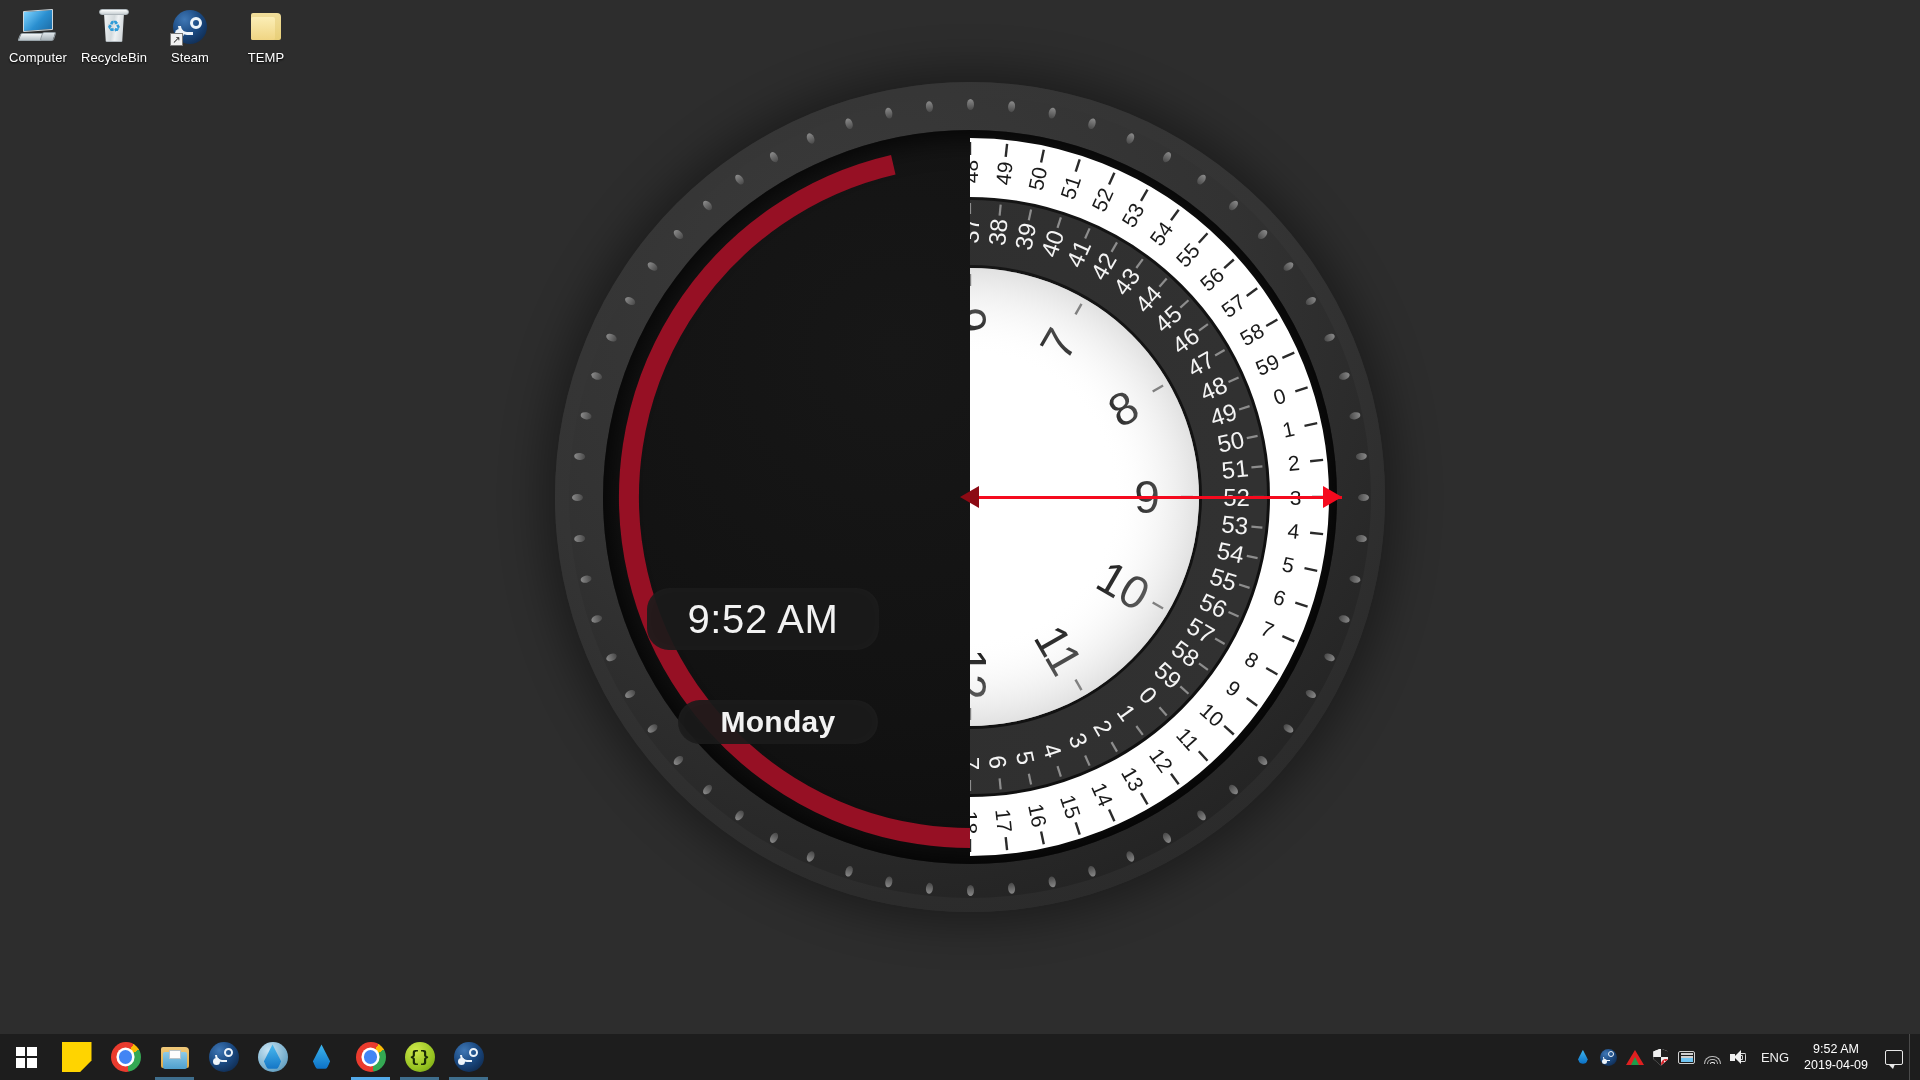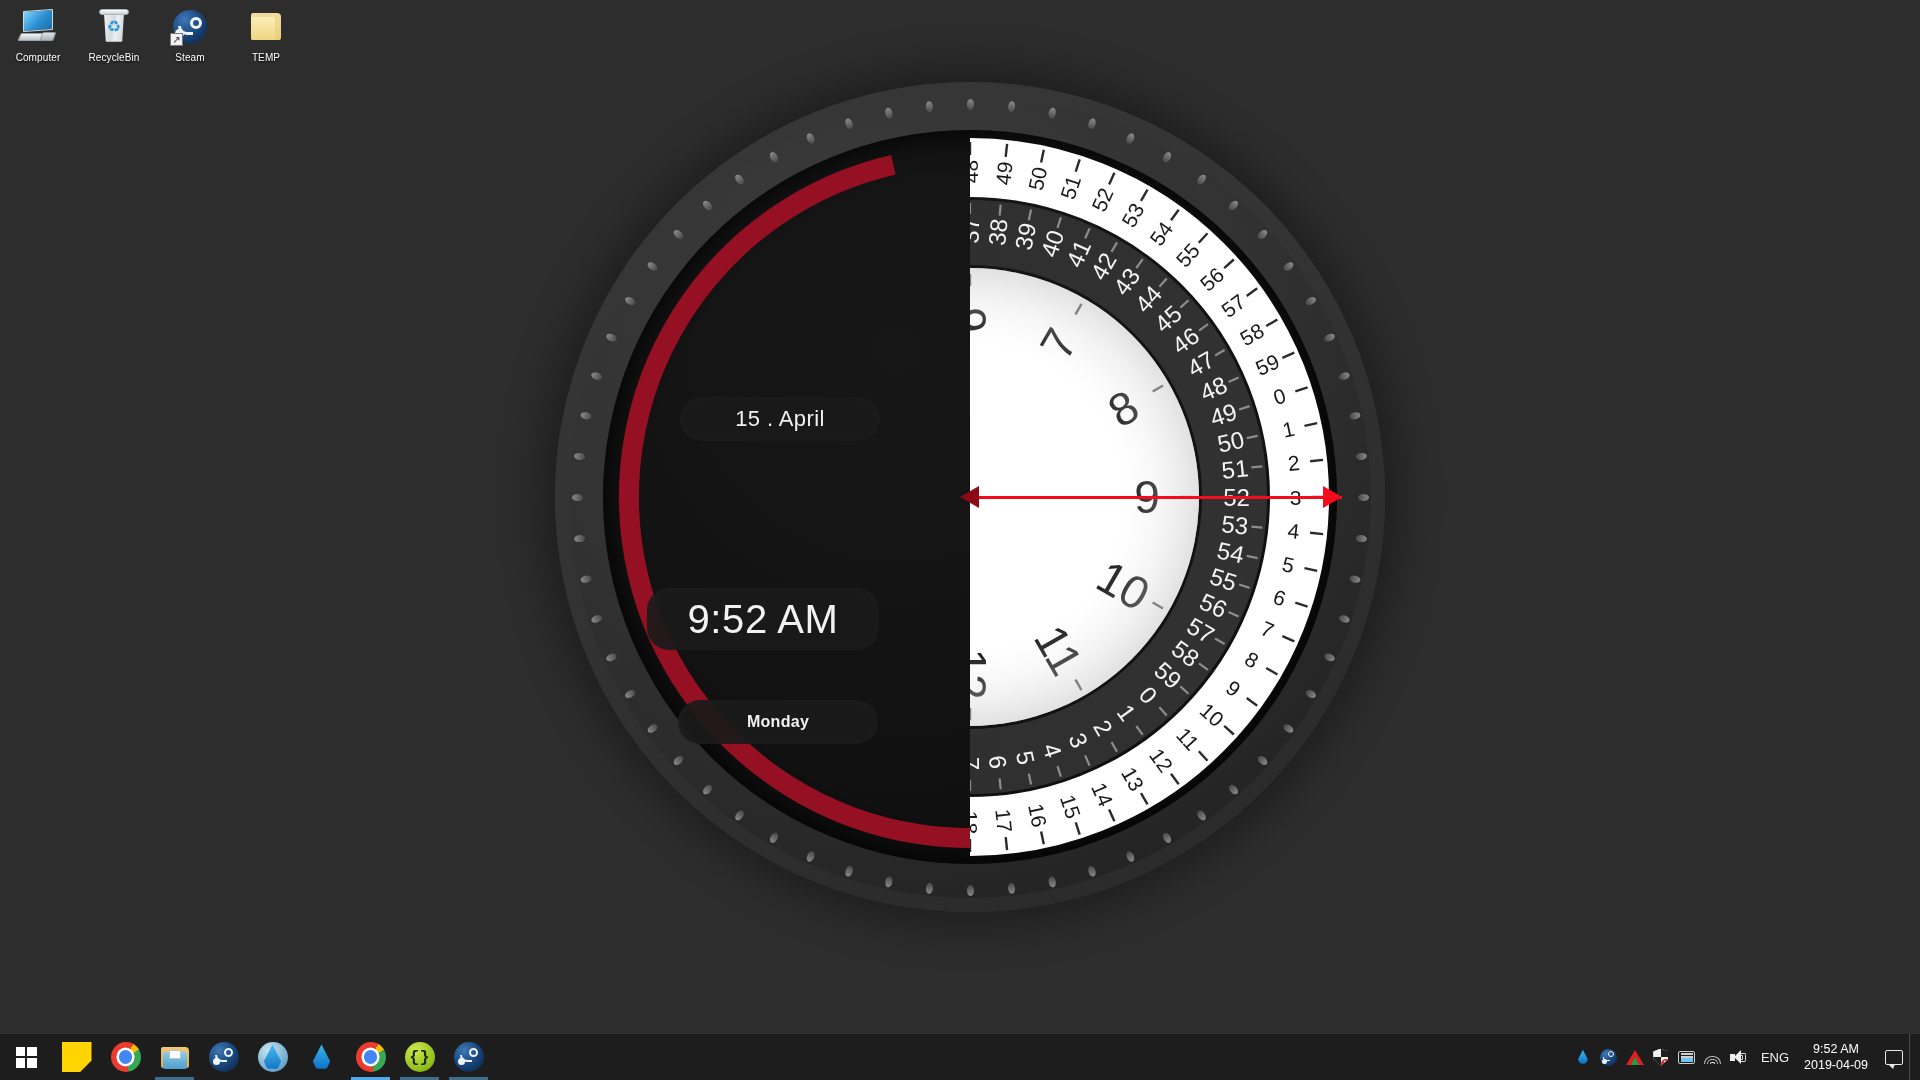--- a/index.html
+++ b/index.html
@@ -24,21 +24,21 @@
   .desk-icon {
     width:76px; display:flex; flex-direction:column;
     align-items:center; gap:3px; padding-top:4px;
     cursor:default;
   }
   .desk-icon .glyph {
     width:42px; height:40px; position:relative;
     display:flex; align-items:center; justify-content:center;
   }
   .desk-icon .lbl {
-    color:#fff; font-size:10px; line-height:13px;
+    color:#fff; font-size:13px; line-height:13px;
     text-align:center; text-shadow:0 1px 2px #000;
     letter-spacing:.1px;
   }
 
   
   .ic-monitor .screen{
     position:absolute; left:6px; top:2px; width:30px; height:21px;
     background:linear-gradient(135deg,#7fd3ff 0%,#2a8fd0 55%,#1d6ea8 100%);
     border:1.5px solid #cfd8dd; border-radius:1px;
     transform:skewY(-4deg);
@@ -172,21 +172,21 @@
     background:rgba(26,26,26,.92);
     border-radius:22px;
     color:#f2f2f2;
     display:flex; align-items:center; justify-content:center;
     text-align:center;
     font-family:"Liberation Sans Narrow","Liberation Sans",sans-serif;
     box-shadow:inset 0 0 18px rgba(255,255,255,.025);
   }
   #pill-date{ left:125px; top:315px; width:200px; height:44px; font-size:22px; letter-spacing:.4px;}
   #pill-time{ left:92px; top:506px; width:232px; height:62px; font-size:40px; letter-spacing:.6px;}
-  #pill-day { left:123px; top:618px; width:200px; height:44px; font-size:16px; font-weight:bold; letter-spacing:.3px;}
+  #pill-day { left:123px; top:618px; width:200px; height:44px; font-size:30px; font-weight:bold; letter-spacing:.3px;}
 
   
   #taskbar{
     position:absolute; left:0; bottom:0; width:1920px; height:46px;
     background:#1d1d1d;
     display:flex; align-items:stretch;
   }
   #start-button{
     width:52px; display:flex; align-items:center; justify-content:center;
     cursor:default;
@@ -701,21 +701,20 @@
             </g>
             <circle cx="415" cy="415" r="229" fill="url(#hrv)" pointer-events="none"></circle>
           </svg>
       </div>
     </div>
 
     <div class="indicator" id="indicator" style="left: 410px; width: 377px;"></div>
     <div class="arrow" id="arrow-left" style="left: 405px; margin-top: -11px; border-top: 11px solid transparent; border-bottom: 11px solid transparent; border-right: 19px solid rgb(140, 10, 20);"></div>
     <div class="arrow" id="arrow-right" style="left: 768px; margin-top: -11px; border-top: 11px solid transparent; border-bottom: 11px solid transparent; border-left: 19px solid rgb(245, 10, 30);"></div>
 
-    <div class="pill" id="pill-date">15 . April</div>
     <div class="pill" id="pill-time">9:52 AM</div>
     <div class="pill" id="pill-day">Monday</div>
 
   </div>
 
   <div id="taskbar">
 
     <div id="start-button">
       <span class="winlogo">
         <i></i>

